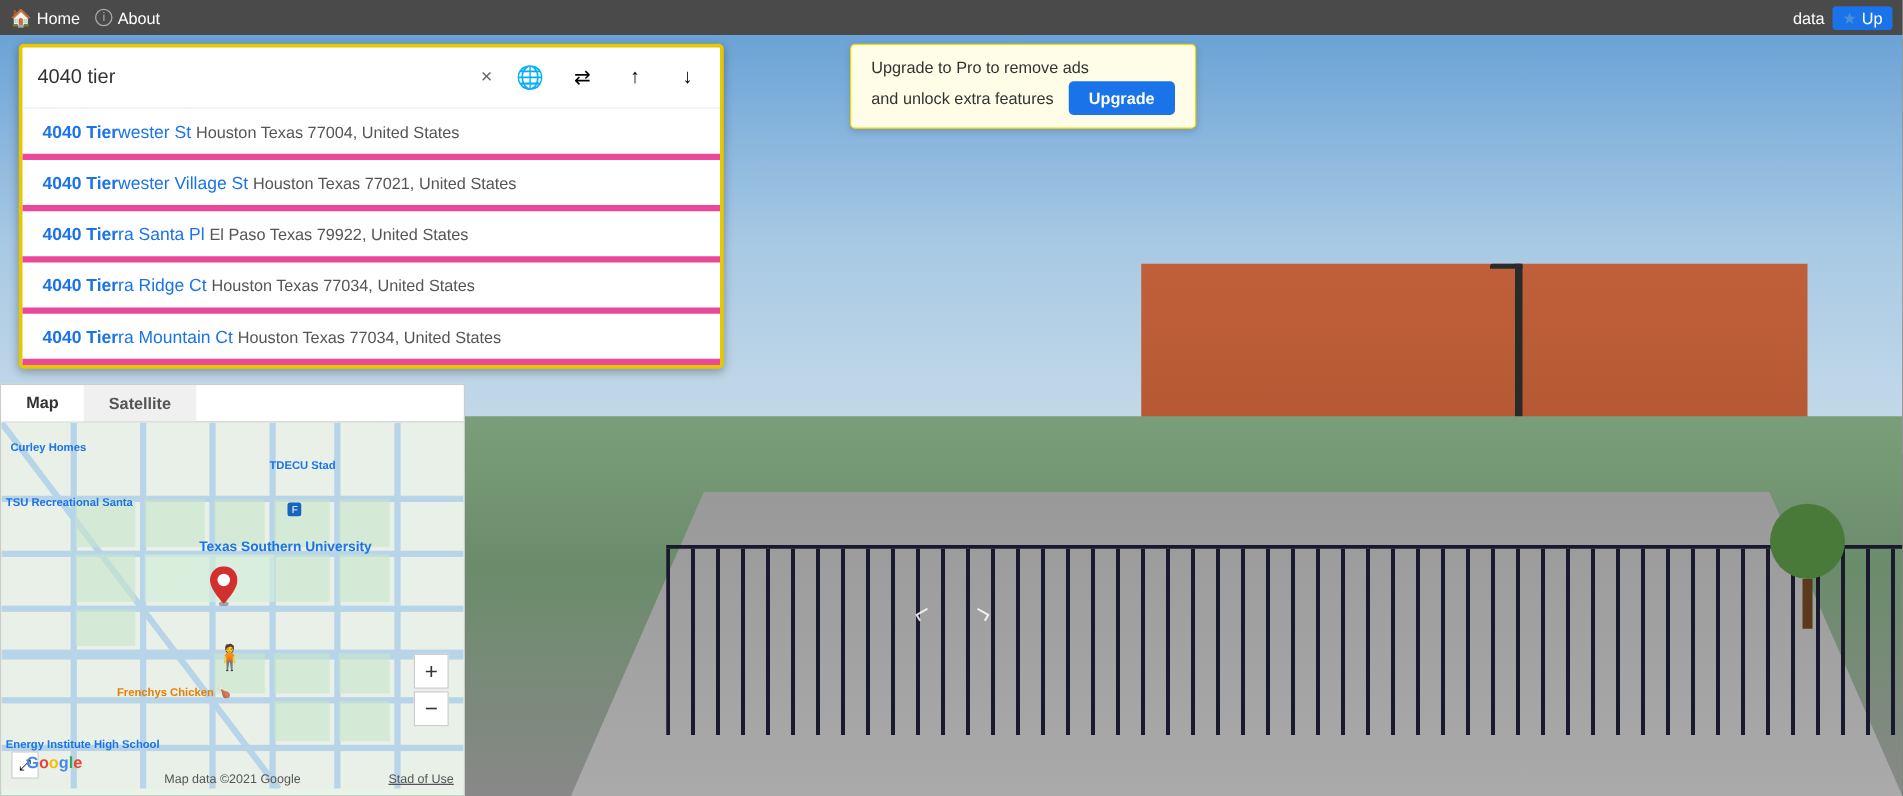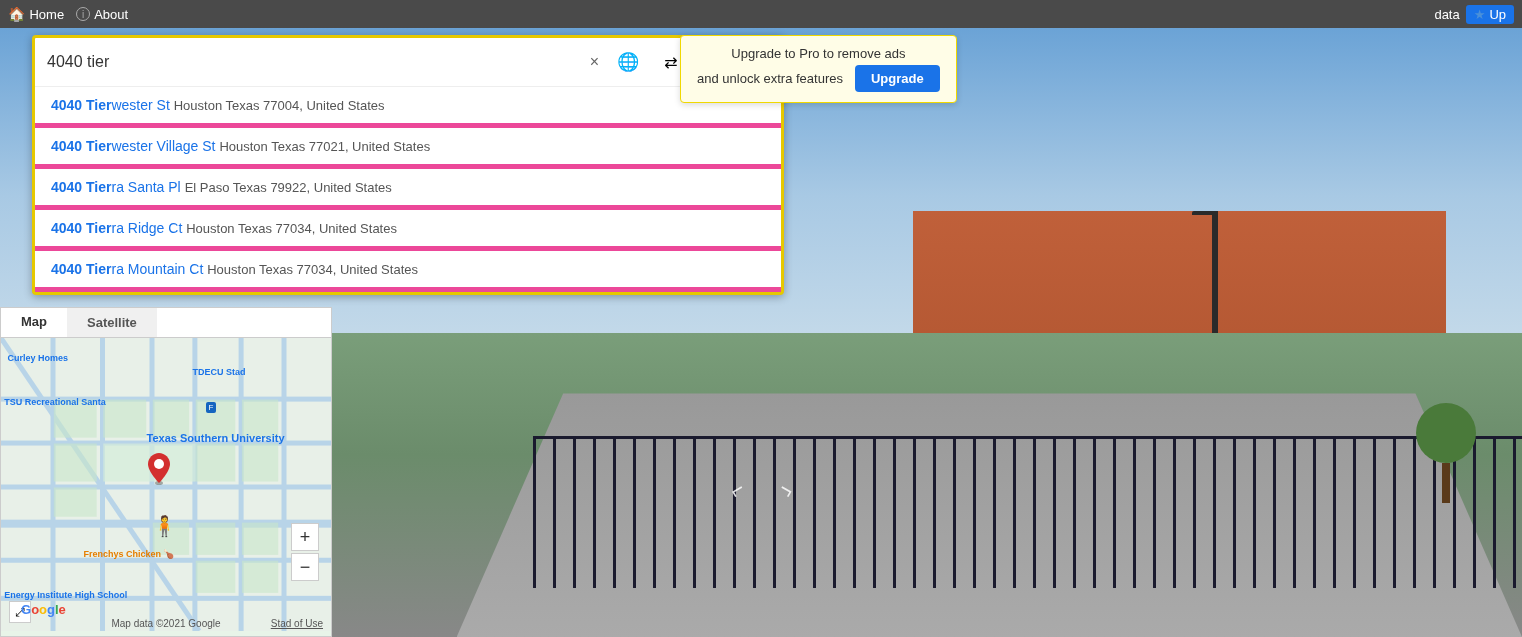--- a/index.html
+++ b/index.html
@@ -107,22 +107,22 @@
       position: absolute;
       bottom: 20%;
     }
     .sv-tree .trunk { width: 8px; height: 40px; background: #5a3a1a; margin: 0 auto; }
     .sv-tree .canopy { width: 60px; height: 60px; background: #3a6a2a; border-radius: 50%; margin: 0 auto; }
 
     
     #search-panel {
       position: absolute;
       top: 35px;
-      left: 32px;
-      width: 752px;
+      left: 15px;
+      width: 564px;
       background: white;
       border: 3px solid #e6c800;
       border-radius: 4px;
       z-index: 200;
       box-shadow: 0 2px 8px rgba(0,0,0,0.3);
     }
 
     
     #search-bar {
       display: flex;
@@ -176,21 +176,20 @@
       left: 680px;
       background: #fffde7;
       border: 1px solid #f0d800;
       border-radius: 4px;
       padding: 10px 16px;
       z-index: 200;
       display: flex;
       flex-direction: column;
       gap: 4px;
       box-shadow: 0 2px 6px rgba(0,0,0,0.15);
-      align-items: center;
     }
     #upgrade-banner .banner-text {
       font-size: 13px;
       color: #333;
     }
     #upgrade-banner .banner-row {
       display: flex;
       align-items: center;
       gap: 12px;
     }
@@ -203,21 +202,21 @@
       font-size: 13px;
       cursor: pointer;
       font-weight: bold;
     }
 
     
     #map-panel {
       position: absolute;
       bottom: 0;
       left: 0;
-      width: 332px;
+      width: 372px;
       height: 330px;
       background: #e8f4e8;
       border: 1px solid #ccc;
       z-index: 150;
       overflow: hidden;
     }
 
     
     .map-tabs {
       display: flex;

